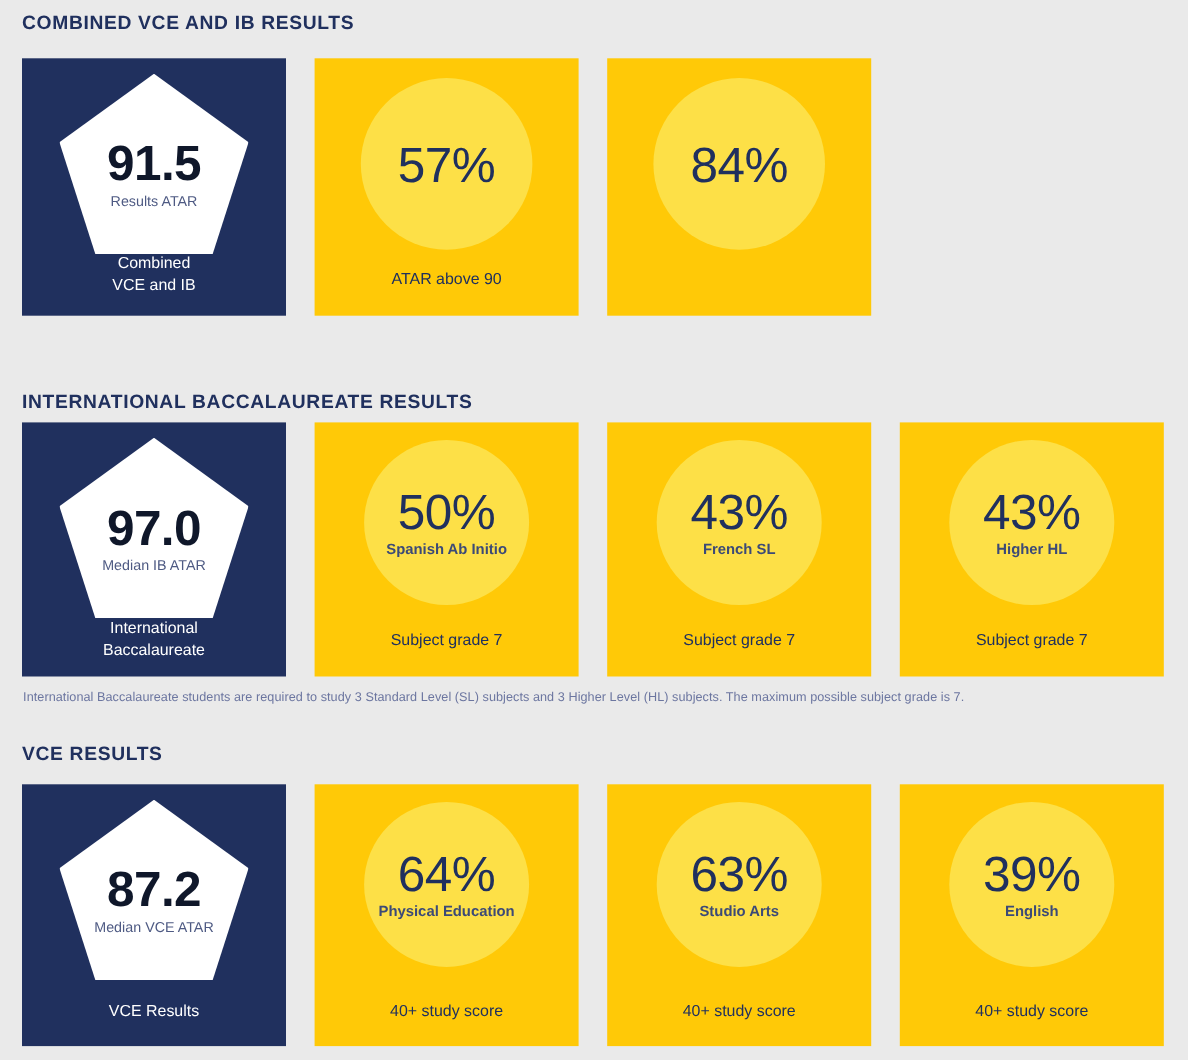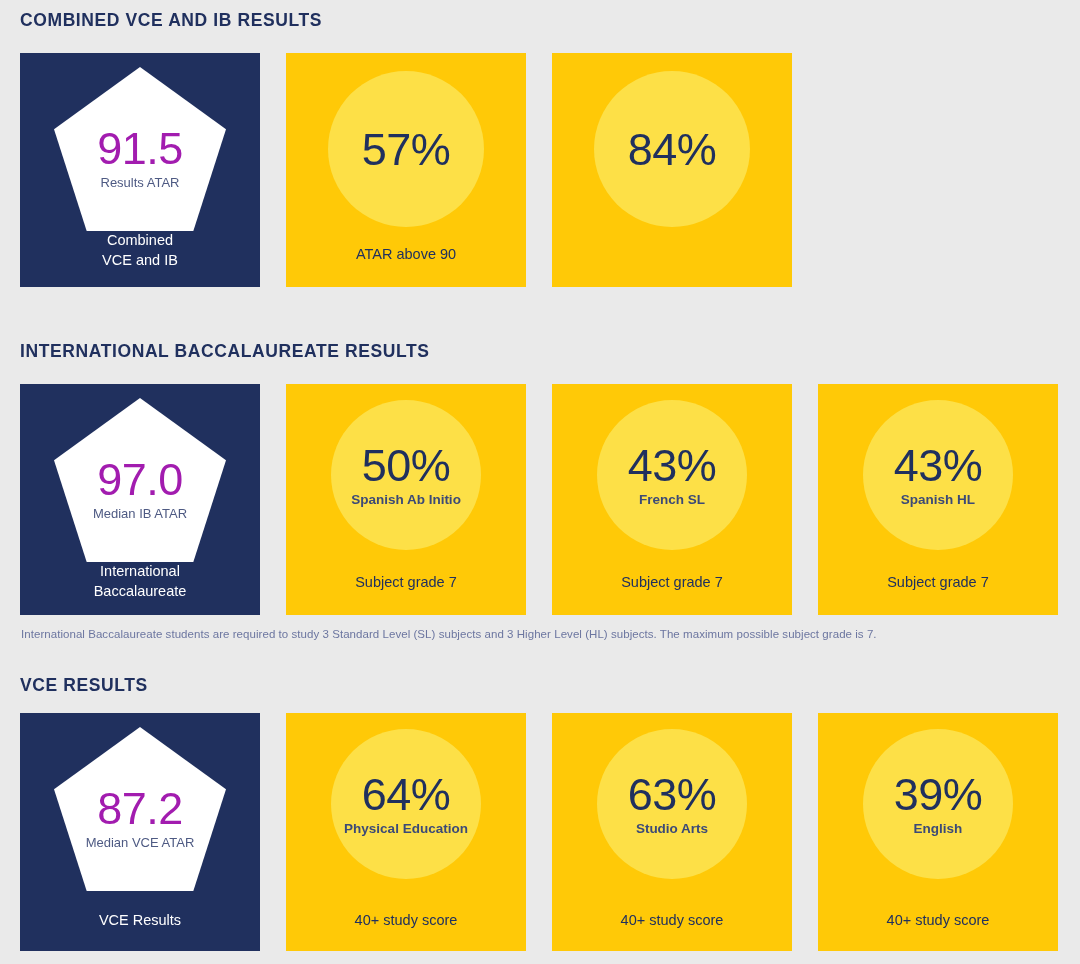--- a/index.html
+++ b/index.html
@@ -26,21 +26,21 @@
     position: absolute;
     left: 20px;
     font-size: 17.5px;
     font-weight: bold;
     letter-spacing: 0.6px;
     color: #20305e;
     text-transform: uppercase;
     white-space: nowrap;
   }
   .section-title.t1 { top: 10px; }
-  .section-title.t2 { top: 341px; }
+  .section-title.t2 { top: 355px; }
   .section-title.t3 { top: 675px; }
 
   
   .card-row {
     position: absolute;
     display: flex;
     gap: 26px;
   }
   .row1 { left: 20px; top: 53px; }
   .row2 { left: 20px; top: 384px; }
@@ -82,23 +82,23 @@
   }
   .pent-inner {
     display: flex;
     flex-direction: column;
     align-items: center;
     justify-content: center;
     padding-top: 18px;
   }
   .pent-value {
     font-size: 45px;
-    font-weight: 400;
+    font-weight: 700;
     line-height: 1;
-    color: #a21caf;
+    color: #0f172a;
     letter-spacing: -0.5px;
   }
   .pent-label {
     font-size: 13px;
     font-weight: 400;
     line-height: 1.15;
     color: #4e5a83;
     text-align: center;
     margin-top: 5px;
   }
@@ -229,21 +229,21 @@
       <div class="circle">
         <div class="circle-value">43%</div>
         <div class="circle-sub">French SL</div>
       </div>
       <div class="caption">Subject grade 7</div>
     </div>
 
     <div class="card gold">
       <div class="circle">
         <div class="circle-value">43%</div>
-        <div class="circle-sub">Spanish HL</div>
+        <div class="circle-sub">Higher HL</div>
       </div>
       <div class="caption">Subject grade 7</div>
     </div>
 
   </div>
 
   <div class="footnote">International Baccalaureate students are required to study 3 Standard Level  (SL) subjects and 3 Higher Level (HL) subjects. The maximum possible subject grade is 7.</div>
 
   <div class="section-title t3">VCE RESULTS</div>
 

